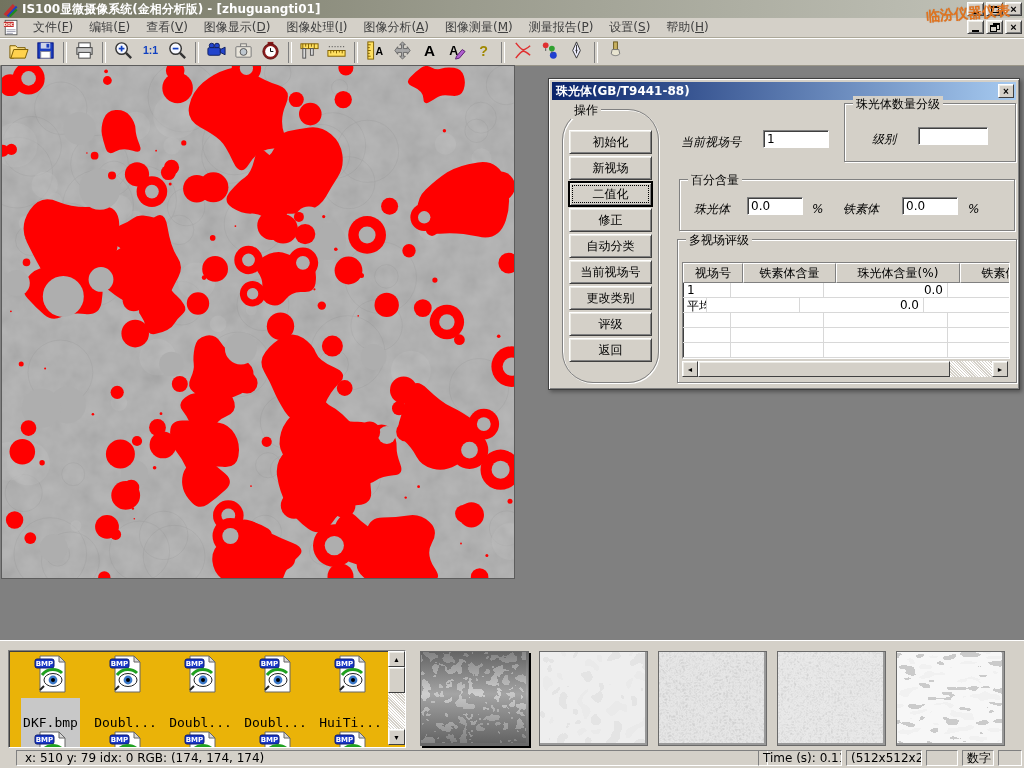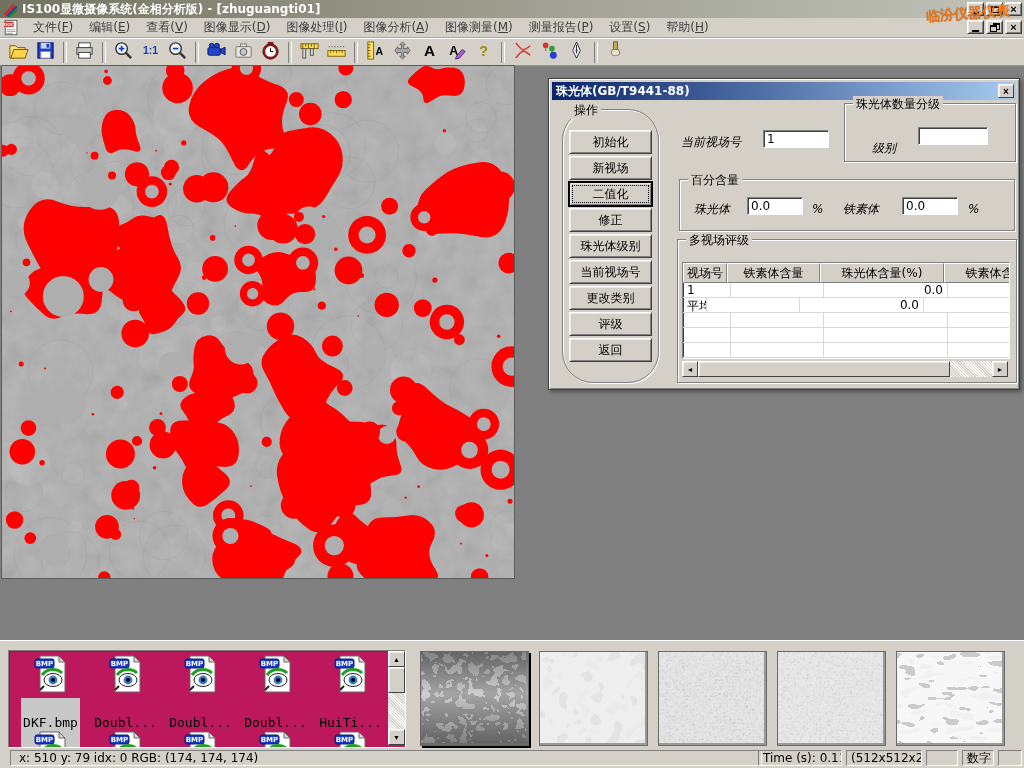--- a/index.html
+++ b/index.html
@@ -73,21 +73,21 @@
     white-space:nowrap;overflow:hidden;flex:0 0 auto;padding:0 4px;}
   .hscroll{position:absolute;left:4px;top:121px;width:326px;height:16px;display:flex;
     background:repeating-linear-gradient(45deg,#fff 0 1px,#d4d0c8 1px 2px);}
   .sb-btn{width:16px;height:16px;box-sizing:border-box;background:#d4d0c8;border:1px solid;
     border-color:#fff #404040 #404040 #fff;box-shadow:inset 1px 1px 0 #ecebe5;font-size:7px;line-height:13px;
     text-align:center;padding:0;flex:0 0 auto;color:#000;}
   .sb-thumb{height:16px;box-sizing:border-box;background:#d4d0c8;border:1px solid;
     border-color:#fff #404040 #404040 #fff;box-shadow:inset 1px 1px 0 #ecebe5;flex:0 0 auto;}
   
   .bottom-panel{position:absolute;left:0;top:640px;width:1024px;height:108px;background:#d4d0c8;border-top:1px solid #fff;box-sizing:border-box;}
-  .file-list{position:absolute;left:8px;top:9px;width:396px;height:96px;background:#be185d;overflow:hidden;
+  .file-list{position:absolute;left:8px;top:9px;width:396px;height:96px;background:#eab308;overflow:hidden;
     border:1px solid;border-color:#808080 #fff #fff #808080;box-shadow:inset 1px 1px 0 #404040;}
   .file-cell{position:absolute;width:75px;text-align:center;}
   .file-cell svg{width:38px;height:42px;}
   .file-label{display:inline-block;font:13px "DejaVu Sans Mono","Liberation Mono",monospace;padding:17px 2px;margin-top:0;}
   .file-label.selected{background:#c8c8c8;}
   .vscroll{position:absolute;right:0;top:0;width:17px;height:94px;display:flex;flex-direction:column;
     background:repeating-linear-gradient(45deg,#fff 0 1px,#d4d0c8 1px 2px);}
   .vscroll .sb-btn{width:17px;}
   .vthumb{width:17px;height:26px;box-sizing:border-box;background:#d4d0c8;border:1px solid;
     border-color:#fff #404040 #404040 #fff;box-shadow:inset 1px 1px 0 #ecebe5;}
@@ -614,52 +614,52 @@
         <button class="dlg-close">×</button>
       </div>
 
       <div class="group op-group">
         <span class="legend">操作</span>
         <div class="op-buttons">
             <button class="op-btn">初始化</button>
             <button class="op-btn">新视场</button>
             <button class="op-btn focused">二值化</button>
             <button class="op-btn">修正</button>
-            <button class="op-btn">珠光体级别</button>
+            <button class="op-btn">自动分类</button>
             <button class="op-btn">当前视场号</button>
             <button class="op-btn">更改类别</button>
             <button class="op-btn">评级</button>
             <button class="op-btn">返回</button>
           </div>
       </div>
 
       <span class="lbl" style="left:132px;top:55px;">当前视场号</span>
       <input class="txt" style="left: 214px; top: 51px; width: 66px;" value="1">
 
       <div class="group grade-group">
         <span class="legend">珠光体数量分级</span>
-        <span class="lbl" style="left:27px;top:27px;margin-top:9px;">级别</span>
+        <span class="lbl" style="left:27px;top:27px;">级别</span>
         <input class="txt" style="left: 73px; top: 23px; width: 70px;" value="">
       </div>
 
       <div class="group pct-group">
         <span class="legend">百分含量</span>
         <span class="lbl" style="left:14px;top:21px;">珠光体</span>
         <input class="txt" style="left: 67px; top: 17px; width: 56px;" value="0.0">
         <span class="lbl" style="left:132px;top:22px;">%</span>
         <span class="lbl" style="left:163px;top:21px;">铁素体</span>
         <input class="txt" style="left: 222px; top: 17px; width: 56px;" value="0.0">
         <span class="lbl" style="left:288px;top:22px;">%</span>
       </div>
 
       <div class="group multi-group">
         <span class="legend">多视场评级</span>
         <div class="mtable">
           <div class="mt-head">
-              <span class="mt-th" style="width: 44px;">视场号</span>
+              <span class="mt-th" style="width: 60px;">视场号</span>
               <span class="mt-th" style="width: 93px;">铁素体含量</span>
               <span class="mt-th" style="width: 124px;">珠光体含量(%)</span>
               <span class="mt-th" style="width: 124px;">铁素体含量(%)</span>
             </div>
           <div class="mt-body">
               <div class="mt-row">
                 <span class="mt-td" style="width: 48px;">1</span>
                 <span class="mt-td" style="width: 93px;"></span>
                 <span class="mt-td" style="width: 124px; text-align: right;">0.0</span>
                 <span class="mt-td" style="width: 124px;"></span>
@@ -905,20 +905,20 @@
                 <feFuncA type="linear" slope="0" intercept="1"></feFuncA>
               </feComponentTransfer>
             </filter>
             <rect width="105" height="91" filter="url(#tf4)"></rect>
           </svg>
         </div>
       </div>
   </div>
 
   <div class="statusbar">
-    <span class="sb-panel" style="left:10px;width:752px;padding-left:8px;">x: 510 y: 79  idx: 0  RGB: (174, 174, 174)</span>
+    <span class="sb-panel" style="left:16px;width:752px;padding-left:8px;">x: 510 y: 79  idx: 0  RGB: (174, 174, 174)</span>
     <span class="sb-panel" style="left:758px;width:84px;">Time (s): 0.113</span>
     <span class="sb-panel" style="left:846px;width:76px;">(512x512x24)</span>
     <span class="sb-panel" style="left:926px;width:32px;"></span>
     <span class="sb-panel" style="left:962px;width:32px;">数字</span>
     <span class="sb-panel" style="left:998px;width:24px;"></span>
   </div>
 </div>
 
 </body></html>

